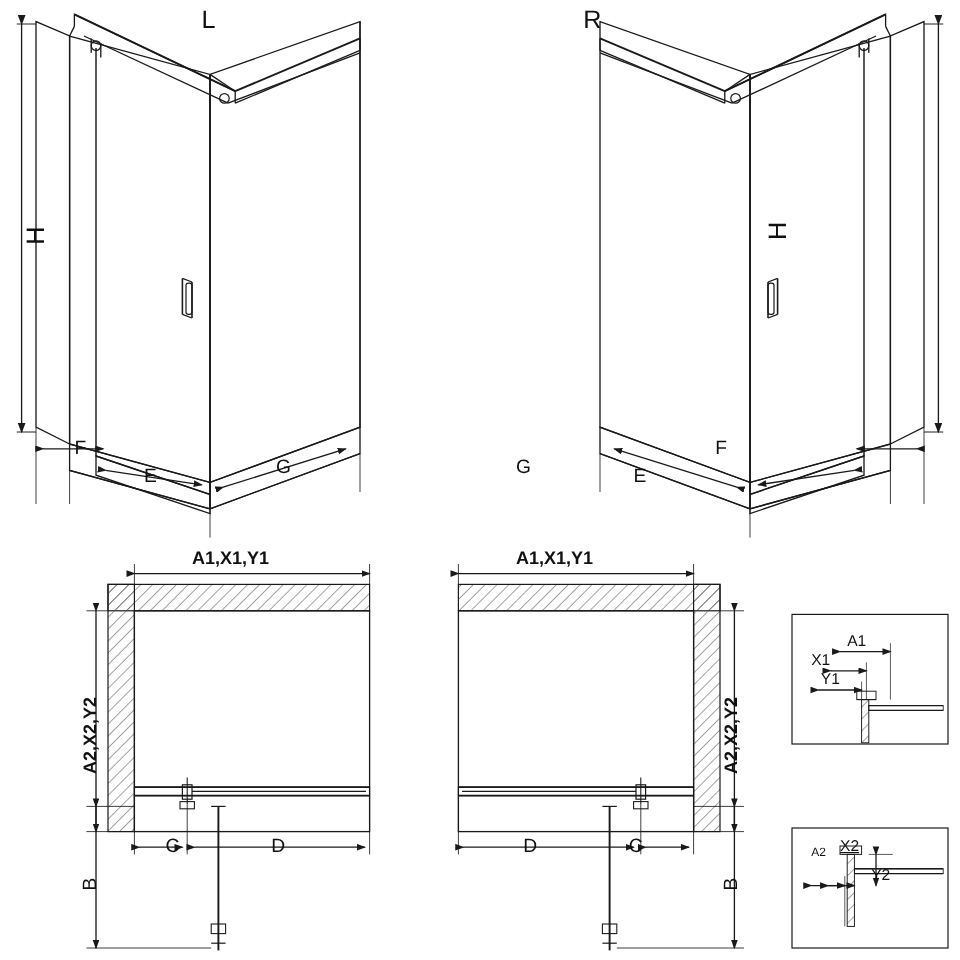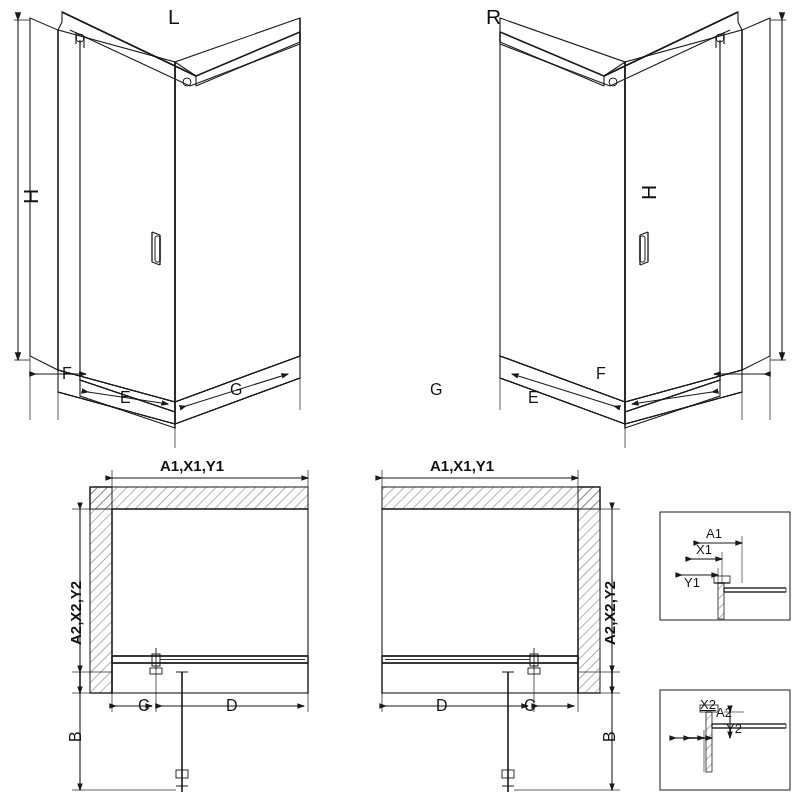--- a/index.html
+++ b/index.html
@@ -282,20 +282,20 @@
 
   <div class="lbl" style="left:138px;top:698px;font-size:16px;">C</div>
   <div class="lbl" style="left:226px;top:698px;font-size:16px;">D</div>
   <div class="lbl" style="left:436px;top:698px;font-size:16px;">D</div>
   <div class="lbl" style="left:524px;top:698px;font-size:16px;">C</div>
 
   <div class="lbl rot" style="left:68px;top:742px;transform:rotate(-90deg);font-size:16px;">B</div>
   <div class="lbl rot" style="left:602px;top:742px;transform:rotate(-90deg);font-size:16px;">B</div>
 
   <div class="lbl" style="left:706px;top:527px;font-size:13px;">A1</div>
-  <div class="lbl" style="left:696px;top:543px;font-size:13px;">X1</div>
-  <div class="lbl" style="left:684px;top:559px;font-size:13px;margin-top:17px;">Y1</div>
-
-  <div class="lbl" style="left:716px;top:706px;font-size:13px;">A2</div>
+  <div class="lbl" style="left:676px;top:543px;font-size:13px;">X1</div>
+  <div class="lbl" style="left:684px;top:559px;font-size:13px;">Y1</div>
+
+  <div class="lbl" style="left:676px;top:706px;font-size:10px;">A2</div>
   <div class="lbl" style="left:700px;top:698px;font-size:13px;text-decoration:underline;">X2</div>
   <div class="lbl" style="left:726px;top:722px;font-size:13px;">Y2</div>
 
 </div>
 
 </body></html>

